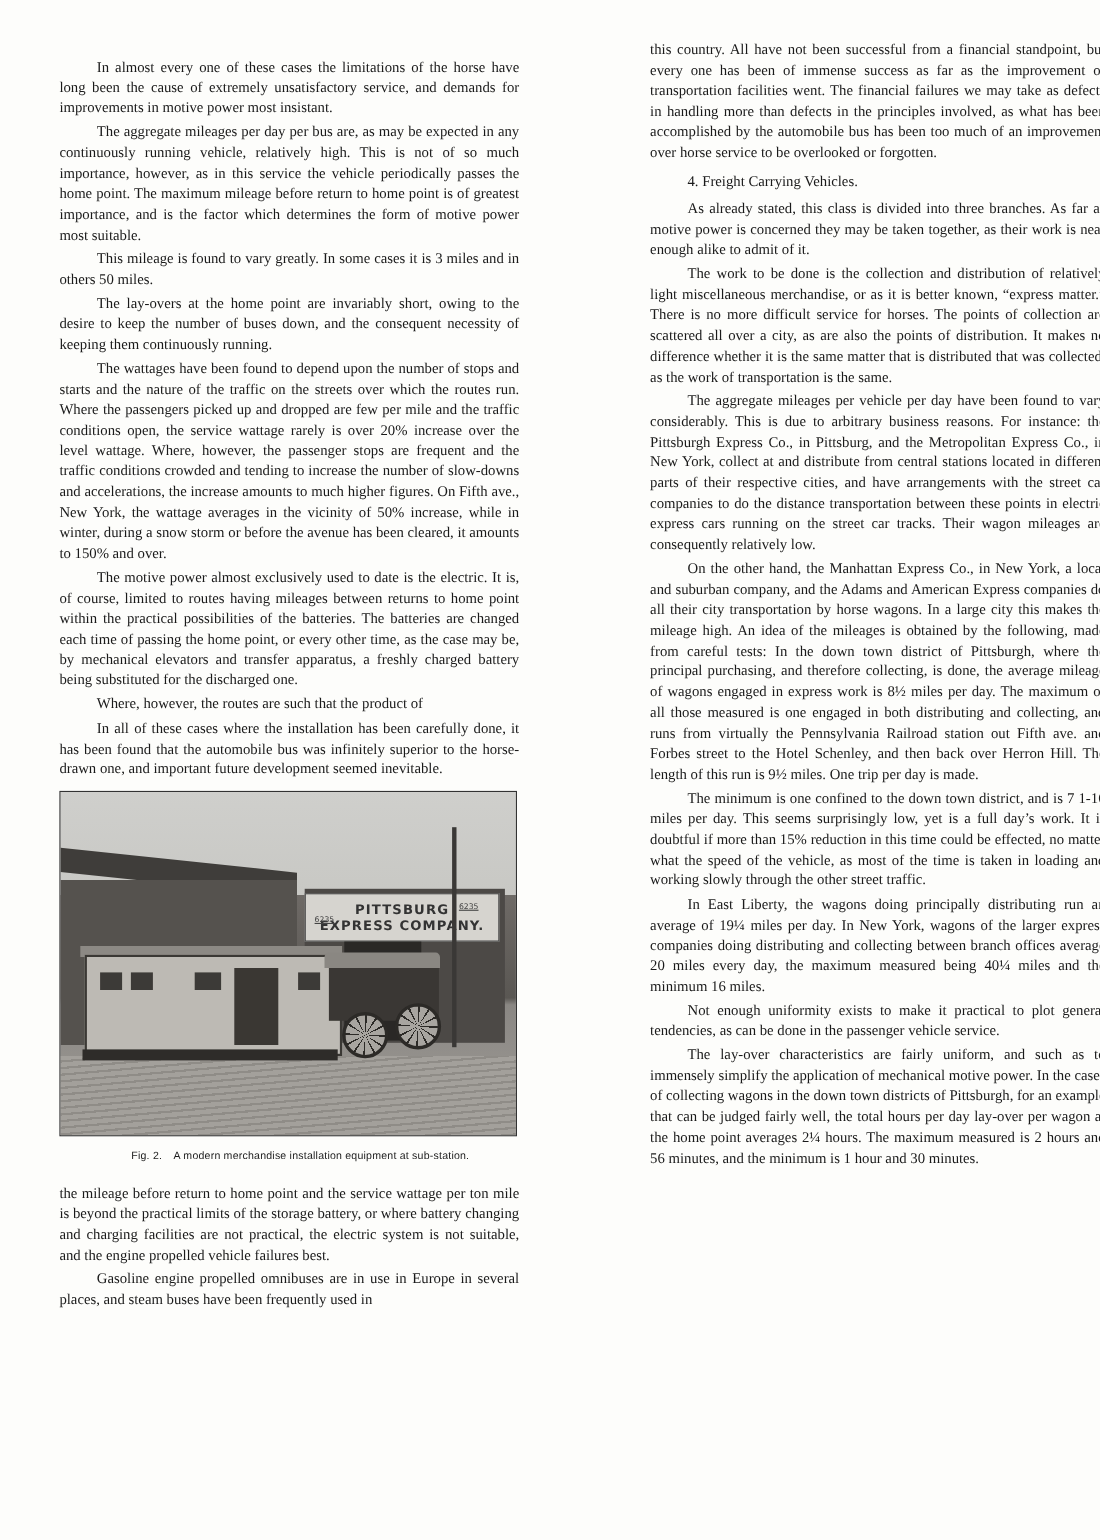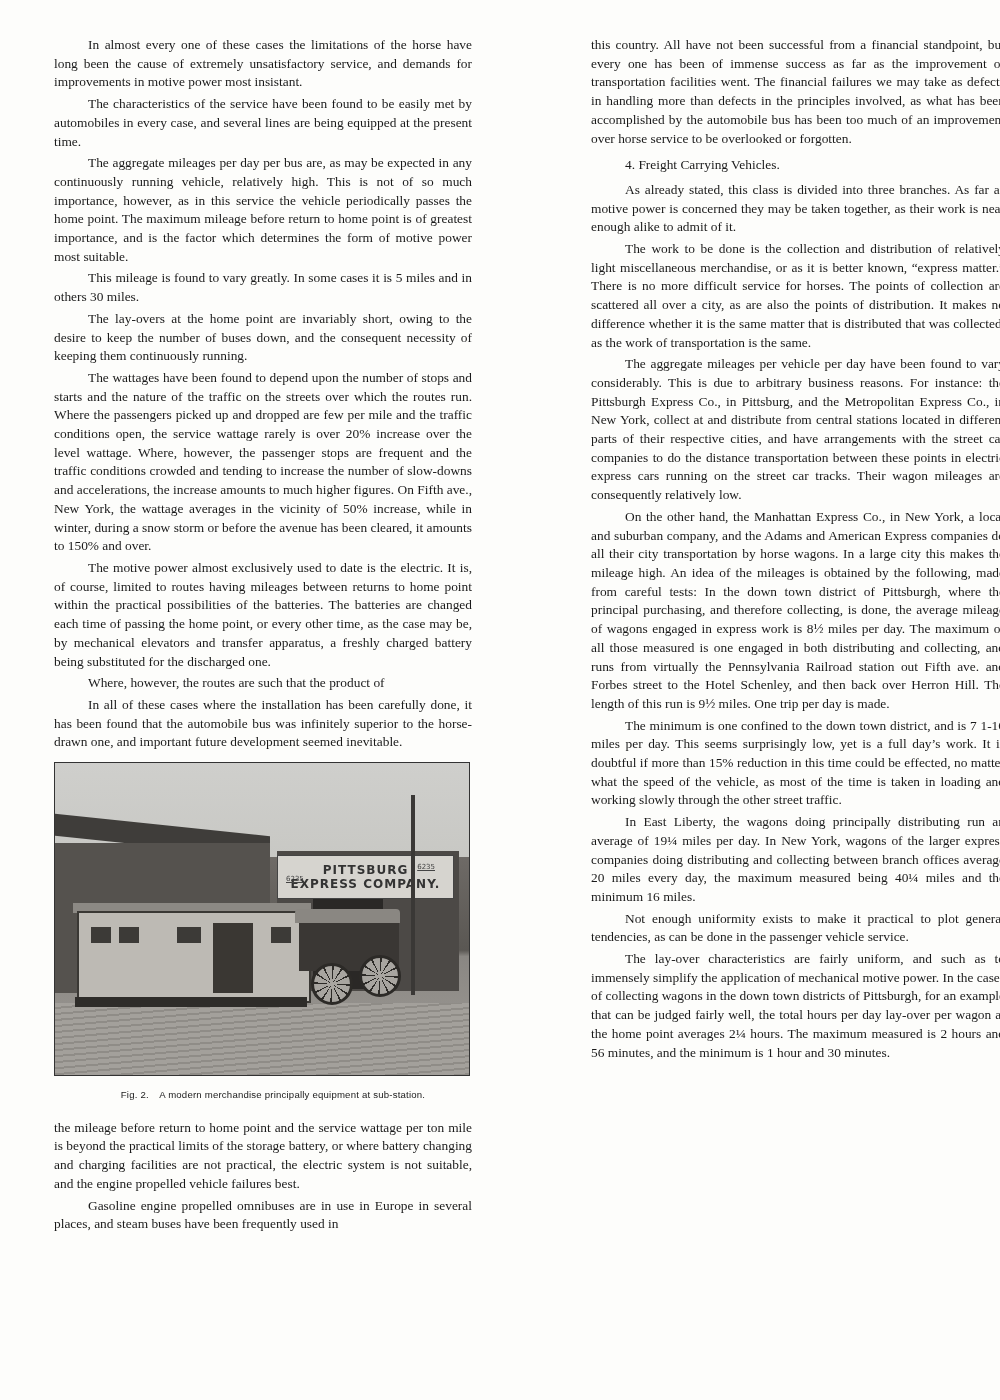--- a/index.html
+++ b/index.html
@@ -1,21 +1,21 @@
 <!DOCTYPE html>
 <html><head>
 <meta charset="utf-8">
 <style>
   html, body { margin:0; padding:0; }
   body {
     width:1000px; height:1400px; background:#fdfdfb; color:#1a1a1a;
     font-family:"Liberation Serif","DejaVu Serif",serif; position:relative; overflow:hidden;
   }
   .col { position:absolute; top:36px; width:418px; font-size:13.4px; line-height:18.7px; text-align:justify; }
-  .col-left { left:54px; }
+  .col-left { left:54px;margin-top:16px; }
   .col-right { left:548px; width:414px;margin-left:43px; }
   .col p { margin:0 0 3px 0; text-indent:34px; hyphens:none; }
   .col p.noindent { text-indent:0; }
   .heading { margin:8px 0 6px 0; text-indent:34px; }
   .figure { margin:10px 0 14px 0; }
   .photo {
     width:414px; height:312px; border:1px solid #333; position:relative; overflow:hidden;
     background:linear-gradient(#cfcfcc 0%, #c8c8c4 30%, #6e6a66 30%, #5a5753 60%, #8a8783 62%, #a09d98 100%);
   }
   .bldg-left { position:absolute; left:0; top:80px; width:215px; height:150px; background:#55524e; }
@@ -38,23 +38,22 @@
   .cobbles { position:absolute; left:0; top:240px; width:414px; height:72px;
     background:repeating-linear-gradient(175deg, #a3a09b 0 4px, #8f8c87 4px 6px); }
   .caption { font-family:"Liberation Sans","DejaVu Sans",sans-serif; font-size:9.6px; text-align:center; margin-top:10px; letter-spacing:0.2px; }
   .caption .fig { margin-right:8px;padding-left:20px; }
 </style>
 </head>
 <body>
 
 <div class="col col-left">
   <p>In almost every one of these cases the limitations of the horse have long been the cause of extremely unsatisfactory service, and demands for improvements in motive power most insistant.</p>
-  <p>The characteristics of the service have been found to be easily met by automobiles in every case, and several lines are being equipped at the present time.</p>
   <p>The aggregate mileages per day per bus are, as may be expected in any continuously running vehicle, relatively high. This is not of so much importance, however, as in this service the vehicle periodically passes the home point. The maximum mileage before return to home point is of greatest importance, and is the factor which determines the form of motive power most suitable.</p>
-  <p>This mileage is found to vary greatly. In some cases it is 5 miles and in others 30 miles.</p>
+  <p>This mileage is found to vary greatly. In some cases it is 3 miles and in others 50 miles.</p>
   <p>The lay-overs at the home point are invariably short, owing to the desire to keep the number of buses down, and the consequent necessity of keeping them continuously running.</p>
   <p>The wattages have been found to depend upon the number of stops and starts and the nature of the traffic on the streets over which the routes run. Where the passengers picked up and dropped are few per mile and the traffic conditions open, the service wattage rarely is over 20% increase over the level wattage. Where, however, the passenger stops are frequent and the traffic conditions crowded and tending to increase the number of slow-downs and accelerations, the increase amounts to much higher figures. On Fifth ave., New York, the wattage averages in the vicinity of 50% increase, while in winter, during a snow storm or before the avenue has been cleared, it amounts to 150% and over.</p>
   <p>The motive power almost exclusively used to date is the electric. It is, of course, limited to routes having mileages between returns to home point within the practical possibilities of the batteries. The batteries are changed each time of passing the home point, or every other time, as the case may be, by mechanical elevators and transfer apparatus, a freshly charged battery being substituted for the discharged one.</p>
   <p>Where, however, the routes are such that the product of</p>
   <p>In all of these cases where the installation has been carefully done, it has been found that the automobile bus was infinitely superior to the horse-drawn one, and important future development seemed inevitable.</p>
 
   <div class="figure">
     <div class="photo">
       <div class="bldg-left-roof"></div>
       <div class="bldg-left"></div>
@@ -77,21 +76,21 @@
         <div class="tram-door"></div>
       </div>
       <div class="tram-base"></div>
       <div class="wagon-canopy"></div>
       <div class="wagon-body"></div>
       <div class="wheel" style="left:256px;top:200px;"></div>
       <div class="wheel" style="left:304px;top:192px;"></div>
     </div>
     <div class="caption">
       <span class="fig">Fig. 2.</span>
-      <span>A modern merchandise principally equipment at sub-station.</span>
+      <span>A modern merchandise installation equipment at sub-station.</span>
     </div>
   </div>
 
   <p class="noindent">the mileage before return to home point and the service wattage per ton mile is beyond the practical limits of the storage battery, or where battery changing and charging facilities are not practical, the electric system is not suitable, and the engine propelled vehicle failures best.</p>
   <p>Gasoline engine propelled omnibuses are in use in Europe in several places, and steam buses have been frequently used in</p>
 </div>
 
 <div class="col col-right">
   <p class="noindent">this country. All have not been successful from a financial standpoint, but every one has been of immense success as far as the improvement of transportation facilities went. The financial failures we may take as defects in handling more than defects in the principles involved, as what has been accomplished by the automobile bus has been too much of an improvement over horse service to be overlooked or forgotten.</p>
   <div class="heading">4. Freight Carrying Vehicles.</div>

